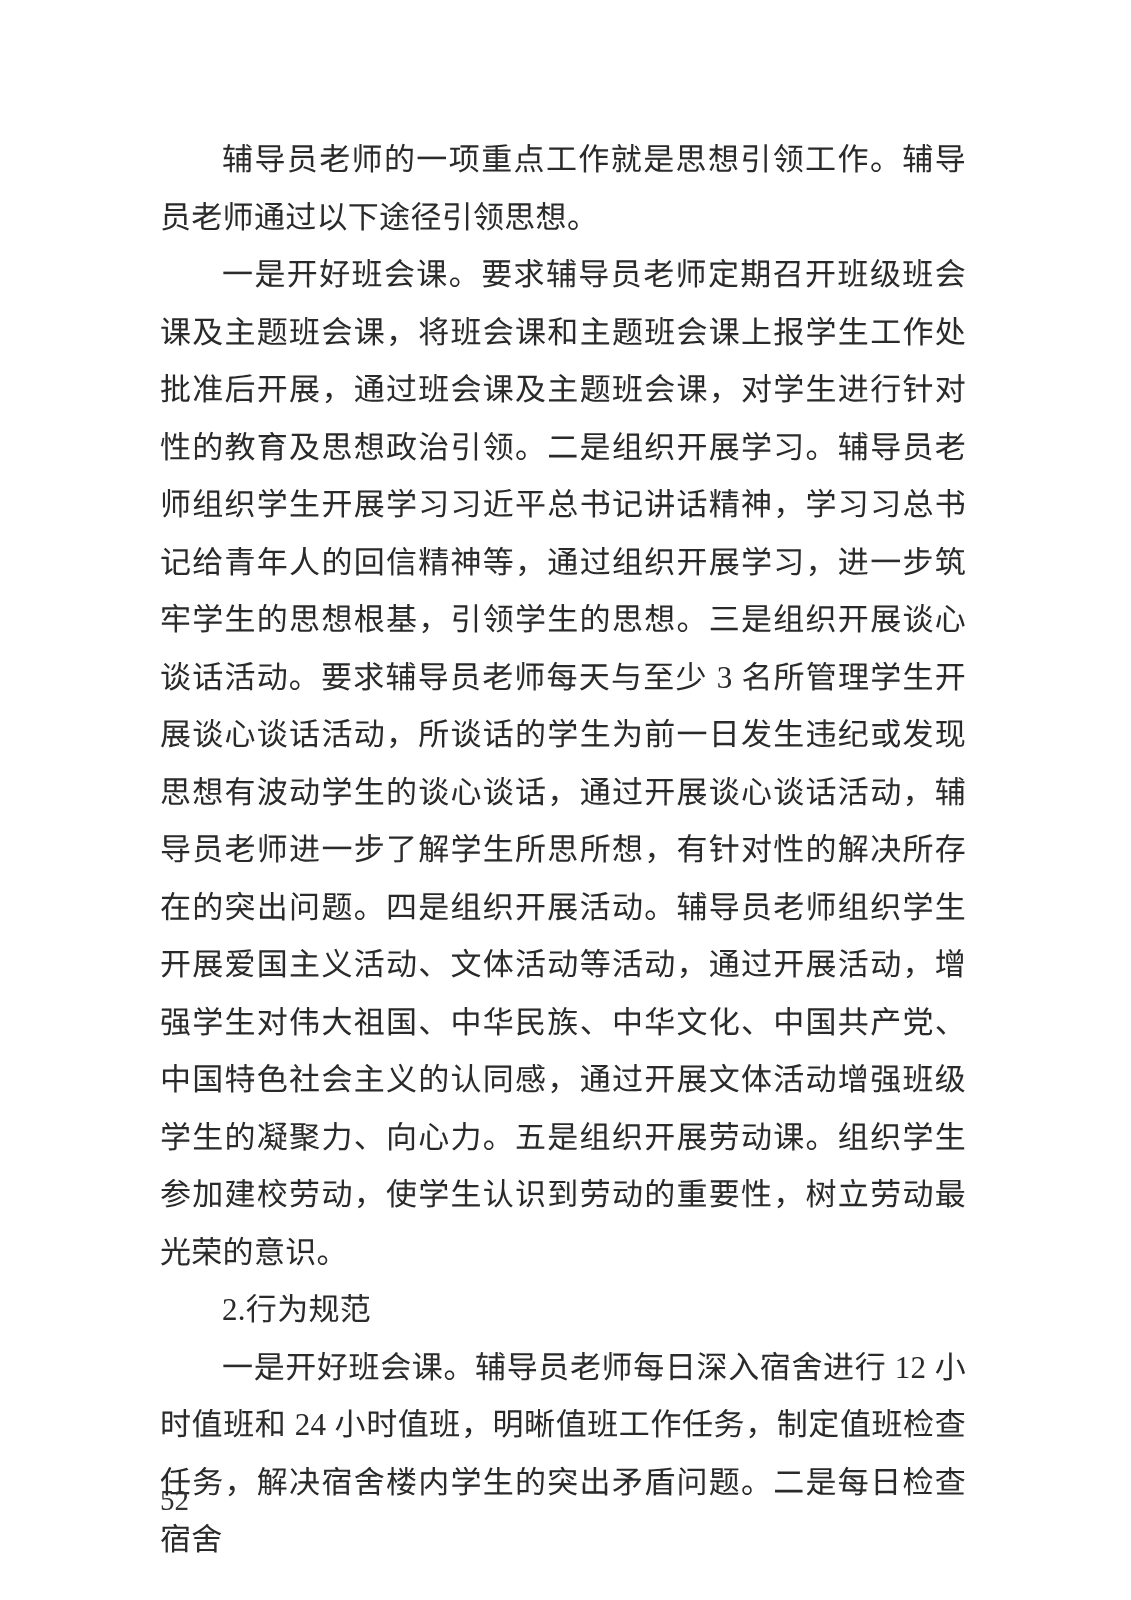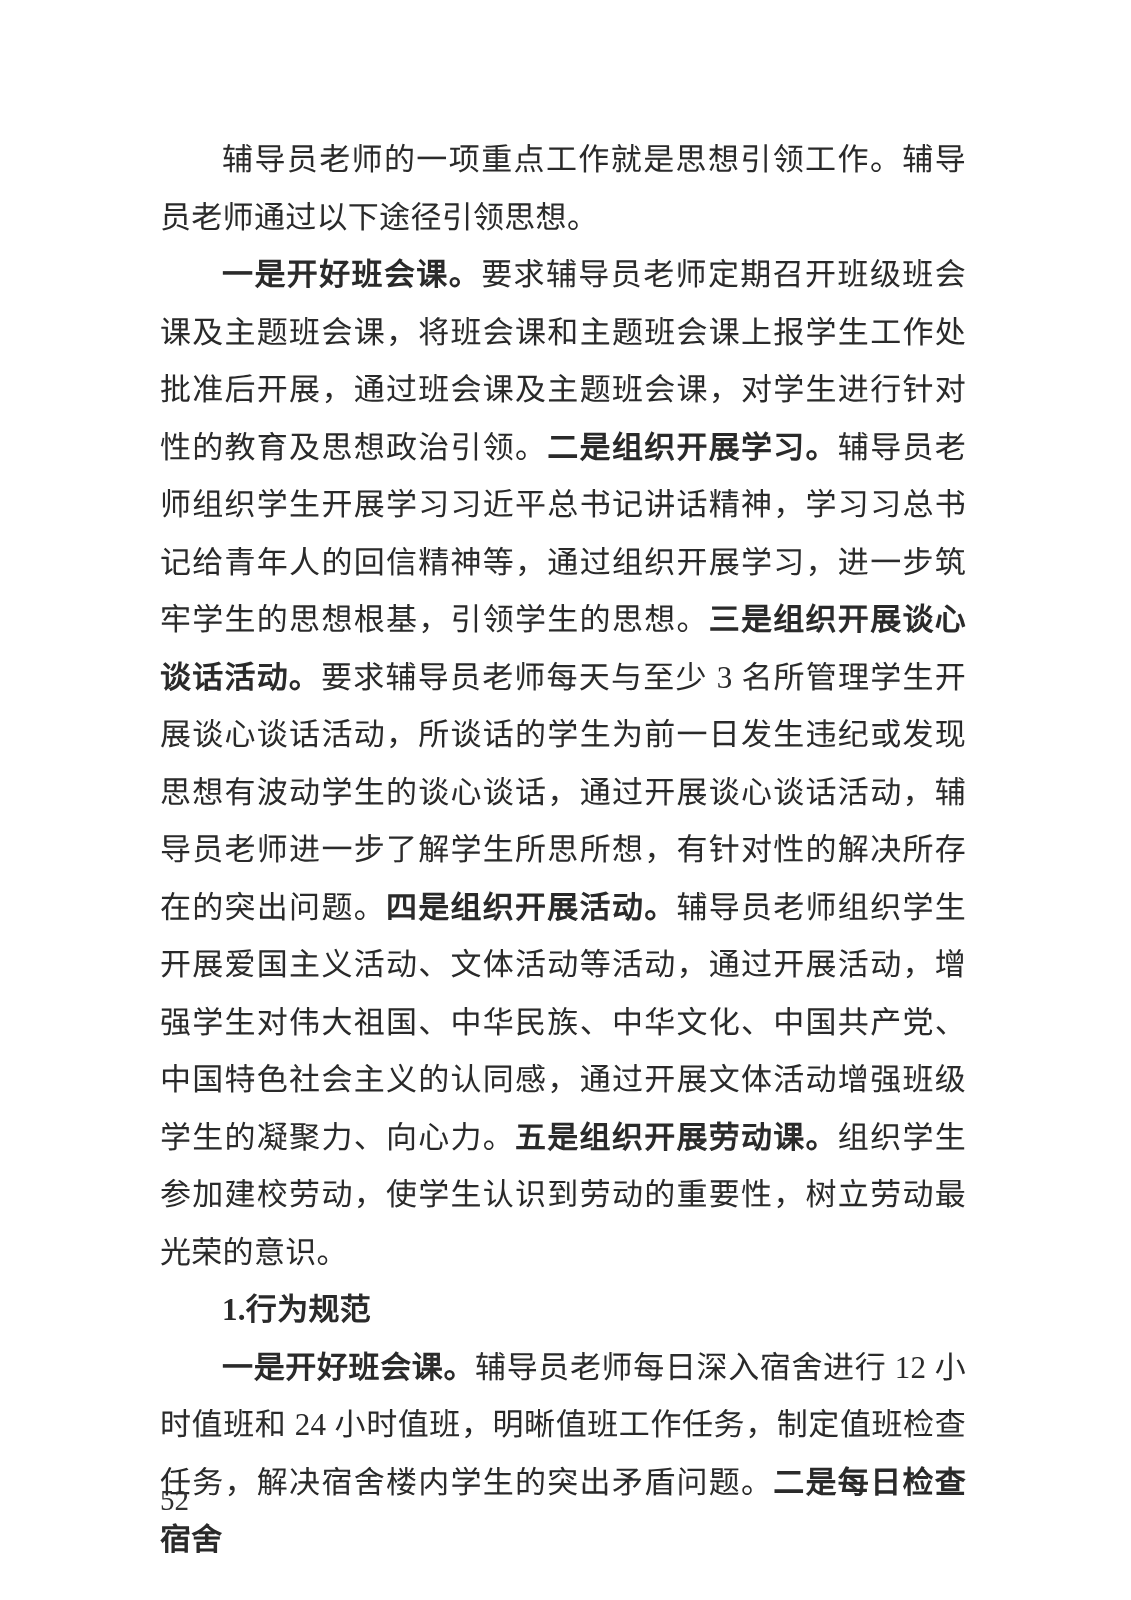--- a/index.html
+++ b/index.html
@@ -27,37 +27,37 @@
     padding: 0;
     font-size: 31px;
     line-height: 57.5px;
     text-indent: 2em;
     text-align: justify;
     text-justify: inter-character;
     letter-spacing: 0.3px;
     word-break: break-all;
   }
   .run { font-weight: normal; margin-top: 14px; }
-  .run.bold { font-weight: bold; }
+  .run.bold { font-weight: normal; }
   .page-number {
     position: absolute;
     left: 160px;
     top: 1480px;
     width: 806px;
     text-align: left;
     font-size: 29px;
     line-height: 40px;
     color: #333333;
     font-family: "Liberation Serif", "DejaVu Serif", serif;
   }
 </style>
 </head>
 <body>
 
 <div class="page">
   <div class="content" id="doc-body">
       <p class="para"><span class="run">辅导员老师的一项重点工作就是思想引领工作。辅导员老师通过以下途径引领思想。</span></p>
       <p class="para"><span class="run bold">一是开好班会课。</span><span class="run">要求辅导员老师定期召开班级班会课及主题班会课，将班会课和主题班会课上报学生工作处批准后开展，通过班会课及主题班会课，对学生进行针对性的教育及思想政治引领。</span><span class="run bold">二是组织开展学习。</span><span class="run">辅导员老师组织学生开展学习习近平总书记讲话精神，学习习总书记给青年人的回信精神等，通过组织开展学习，进一步筑牢学生的思想根基，引领学生的思想。</span><span class="run bold">三是组织开展谈心谈话活动。</span><span class="run">要求辅导员老师每天与至少 3 名所管理学生开展谈心谈话活动，所谈话的学生为前一日发生违纪或发现思想有波动学生的谈心谈话，通过开展谈心谈话活动，辅导员老师进一步了解学生所思所想，有针对性的解决所存在的突出问题。</span><span class="run bold">四是组织开展活动。</span><span class="run">辅导员老师组织学生开展爱国主义活动、文体活动等活动，通过开展活动，增强学生对伟大祖国、中华民族、中华文化、中国共产党、中国特色社会主义的认同感，通过开展文体活动增强班级学生的凝聚力、向心力。</span><span class="run bold">五是组织开展劳动课。</span><span class="run">组织学生参加建校劳动，使学生认识到劳动的重要性，树立劳动最光荣的意识。</span></p>
-      <p class="para"><span class="run bold">1.行为规范</span></p>
+      <p class="para"><span class="run bold">2.行为规范</span></p>
       <p class="para"><span class="run bold">一是开好班会课。</span><span class="run">辅导员老师每日深入宿舍进行 12 小时值班和 24 小时值班，明晰值班工作任务，制定值班检查任务，解决宿舍楼内学生的突出矛盾问题。</span><span class="run bold">二是每日检查宿舍</span></p>
     </div>
   <div class="page-number">52</div>
 </div>
 
 </body></html>

